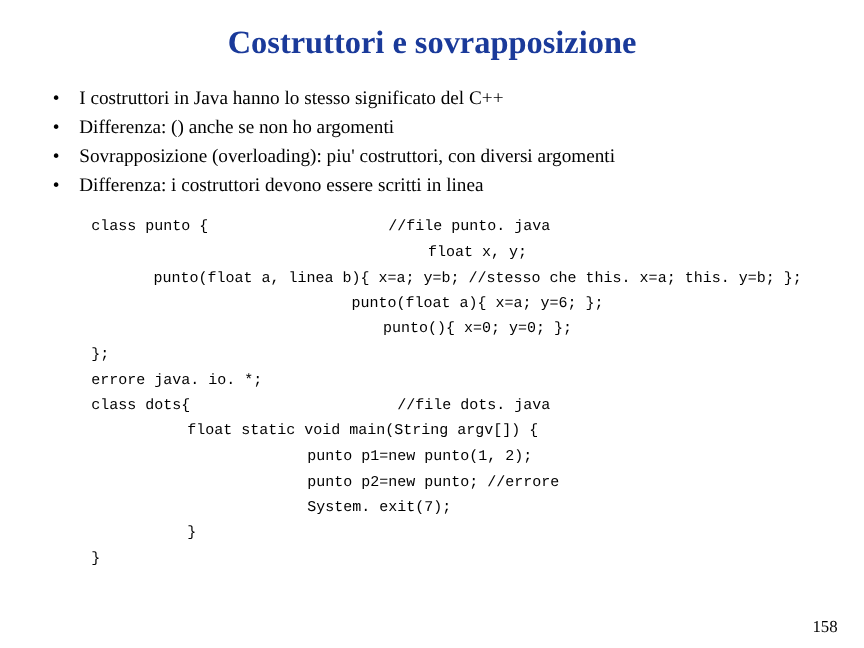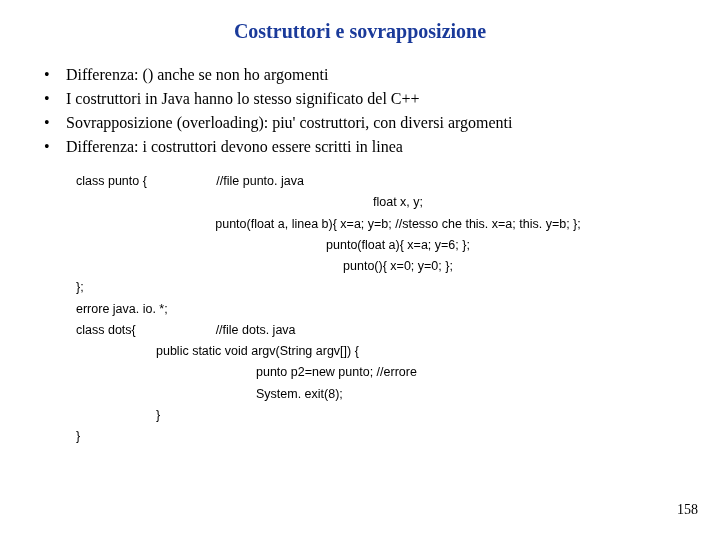--- a/index.html
+++ b/index.html
@@ -17,81 +17,82 @@
     padding: 20px 40px 10px 40px;
     box-sizing: border-box;
     width: 720px;
     height: 540px;
     position: relative;
   }
   .title {
     text-align: center;
     color: #1a3a9a;
     font-weight: bold;
-    font-size: 20px;
+    font-size: 27px;
     margin-bottom: 20px;
   }
   ul.bullets {
     list-style: none;
     padding: 0;
     margin: 0 0 12px 0;
   }
   ul.bullets li {
     font-size: 16px;
     line-height: 1.5;
     padding-left: 26px;
     position: relative;
   }
   ul.bullets li::before {
     content: "•";
     position: absolute;
     left: 4px;
     top: 0;
   }
   .code {
-    font-family: Liberation Sans, sans-serif;
+    font-family: Liberation Mono, monospace;
     font-size: 12.5px;
     line-height: 1.7;
     margin-left: 36px;
   }
   .ind1 { margin-left: 40px; text-align: center; }
   .ind2 { margin-left: 80px; }
   .ind3 { margin-left: 180px; }
   .page-num {
     position: absolute;
     right: 22px;
-    bottom: 22px;
+    bottom: 8px;
     font-size: 14px;
     font-family: "Times New Roman", serif;
   }
 </style>
 </head>
 <body>
 
 <div class="slide">
 
   <div class="title">Costruttori e sovrapposizione</div>
 
   <ul class="bullets">
+    <li>I costruttori in Java hanno lo stesso significato del C++</li>
     <li>Differenza: () anche se non ho argomenti</li>
-    <li>I costruttori in Java hanno lo stesso significato del C++</li>
     <li>Sovrapposizione (overloading): piu' costruttori, con diversi argomenti</li>
     <li>Differenza: i costruttori devono essere scritti in linea</li>
   </ul>
 
   <div class="code">
     <div style="white-space: pre;">class punto {                    //file punto. java</div>
     <div class="ind1">float x, y;</div>
     <div class="ind1">punto(float a, linea b){ x=a; y=b; //stesso che this. x=a; this. y=b; };</div>
     <div class="ind1">punto(float a){ x=a; y=6; };</div>
     <div class="ind1">punto(){ x=0; y=0; };</div>
     <div>};</div>
     <div>errore java. io. *;</div>
     <div style="white-space: pre;">class dots{                       //file dots. java</div>
-    <div class="ind2">public static void argv(String argv[]) {</div>
+    <div class="ind2">float static void main(String argv[]) {</div>
+    <div class="ind3">punto p1=new punto(1, 2);</div>
     <div class="ind3">punto p2=new punto; //errore</div>
-    <div class="ind3">System. exit(8);</div>
+    <div class="ind3">System. exit(7);</div>
     <div class="ind2">}</div>
     <div>}</div>
   </div>
 
   <div class="page-num">158</div>
 </div>
 
 </body></html>

